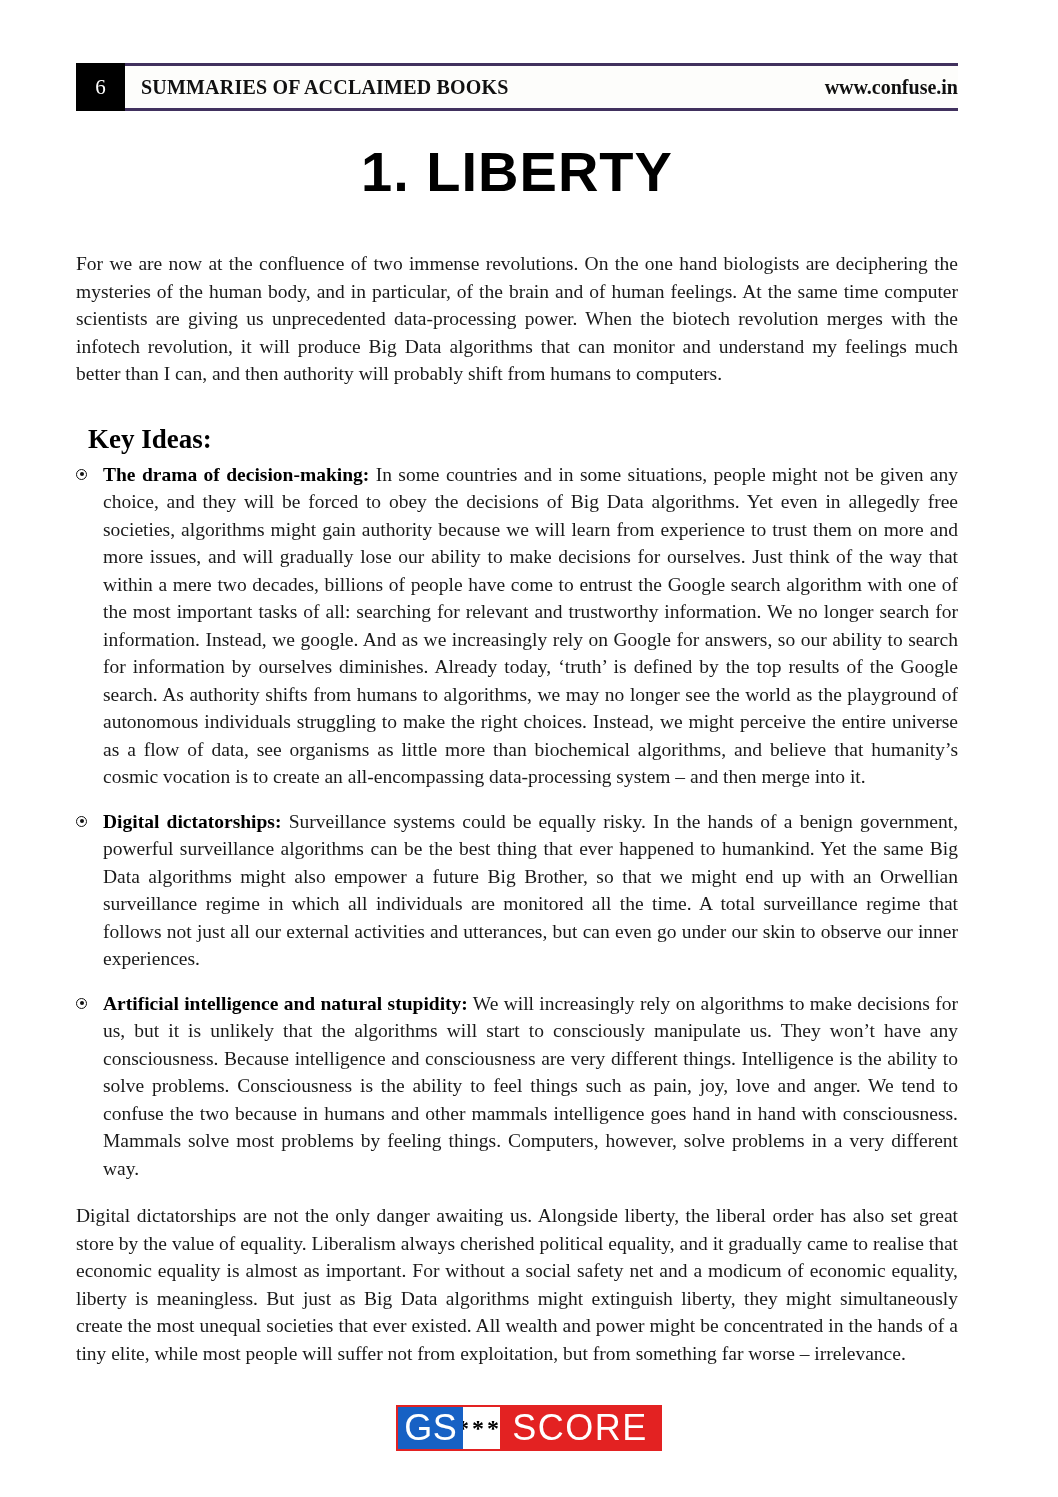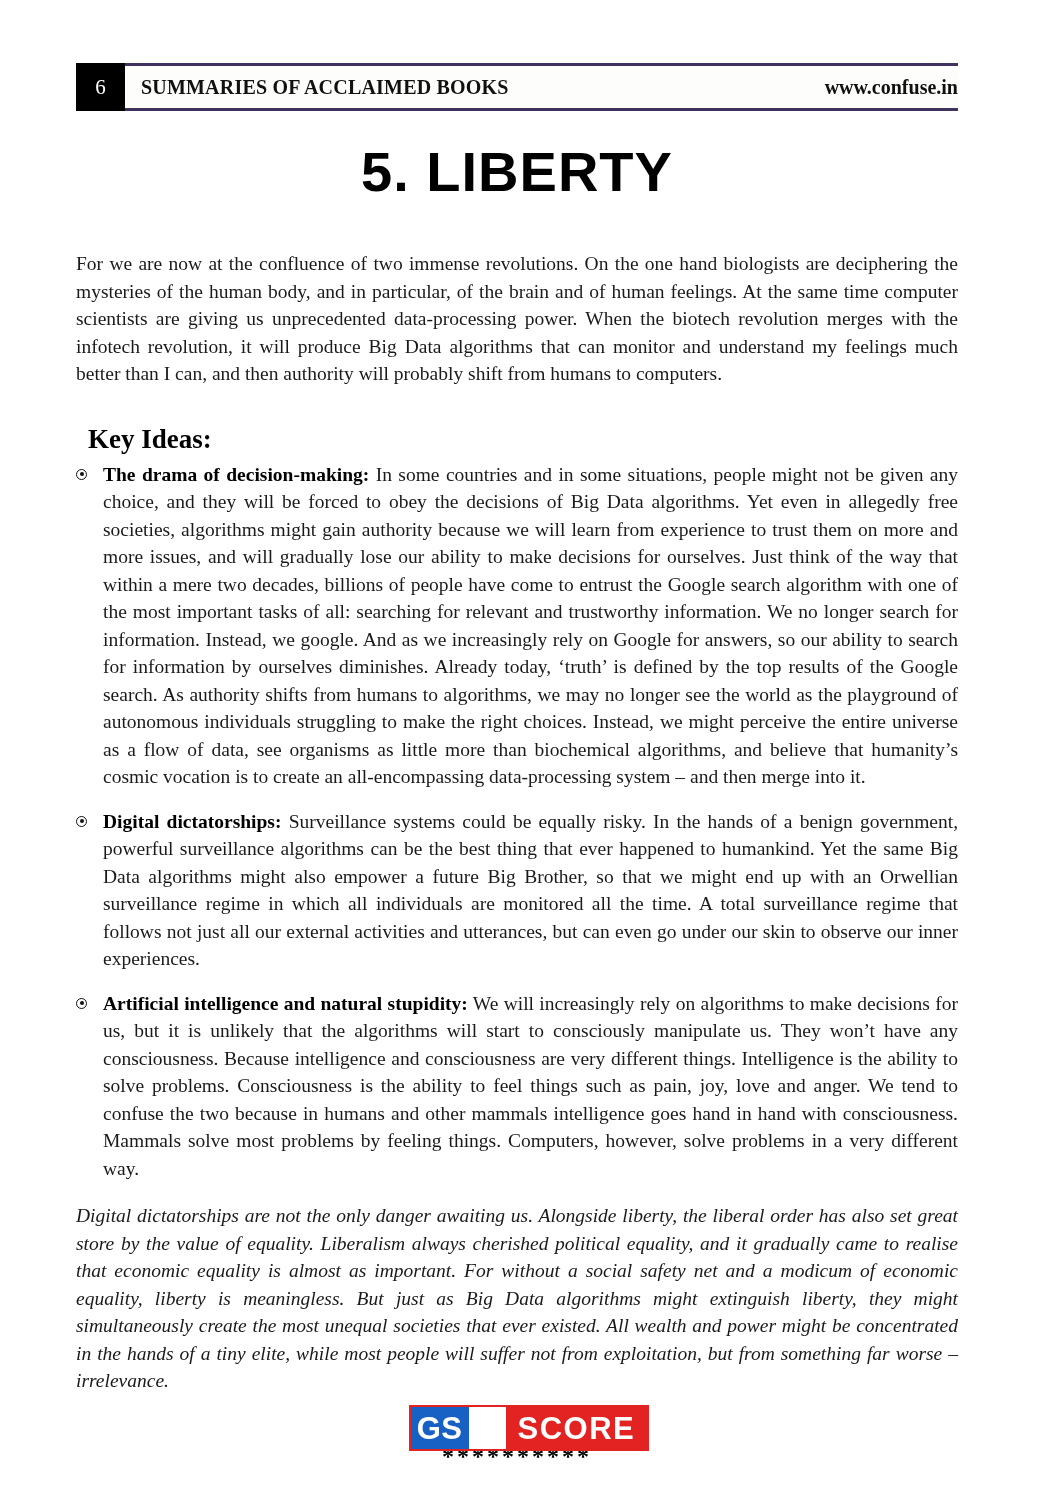--- a/index.html
+++ b/index.html
@@ -119,21 +119,20 @@
     background: #111;
     border-radius: 50%;
   }
   ul.key-ideas b { color: #000; }
 
   .closing-par {
     margin-top: 20px;
     font-size: 19.5px;
     line-height: 27.5px;
     text-align: justify;
-    font-style: italic;
   }
 
   
   .separator {
     margin-top: 48px;
     text-align: center;
     font-weight: bold;
     font-size: 24px;
     letter-spacing: 3px;
     color: #000;
@@ -145,22 +144,22 @@
     left: 0;
     right: 0;
     top: 1405px;
     display: flex;
     justify-content: center;
   }
   .footer-logo {
     display: flex;
     border: 2px solid #e32222;
     font-family: "Liberation Sans", sans-serif;
-    font-weight: bold;
-    font-size: 31px;
+    font-weight: normal;
+    font-size: 36px;
     line-height: 1;
     height: 46px;
     gap: 37px;
   }
   .logo-gs {
     background: #1761c4;
     color: #ffffff;
     display: flex;
     align-items: center;
     padding: 0 6px;
@@ -180,21 +179,21 @@
 
 <div class="page">
   <div class="content">
 
     <div class="header-bar">
       <div class="page-number-box">6</div>
       <div class="header-title">SUMMARIES OF ACCLAIMED BOOKS</div>
       <div class="header-site">www.confuse.in</div>
     </div>
 
-    <h1 class="doc-title">5. LIBERTY</h1>
+    <h1 class="doc-title">1. LIBERTY</h1>
 
     <p class="body-par">For we are now at the confluence of two immense revolutions. On the one hand biologists are deciphering the mysteries of the human body, and in particular, of the brain and of human feelings. At the same time computer scientists are giving us unprecedented data-processing power. When the biotech revolution merges with the infotech revolution, it will produce Big Data algorithms that can monitor and understand my feelings much better than I can, and then authority will probably shift from humans to computers.</p>
 
     <h2 class="section-heading">Key Ideas:</h2>
 
     <ul class="key-ideas">
       <li>
         <span class="bullet-icon"></span><b>The drama of decision-making:</b> <span>In some countries and in some situations, people might not be given any choice, and they will be forced to obey the decisions of Big Data algorithms. Yet even in allegedly free societies, algorithms might gain authority because we will learn from experience to trust them on more and more issues, and will gradually lose our ability to make decisions for ourselves. Just think of the way that within a mere two decades, billions of people have come to entrust the Google search algorithm with one of the most important tasks of all: searching for relevant and trustworthy information. We no longer search for information. Instead, we google. And as we increasingly rely on Google for answers, so our ability to search for information by ourselves diminishes. Already today, ‘truth’ is defined by the top results of the Google search. As authority shifts from humans to algorithms, we may no longer see the world as the playground of autonomous individuals struggling to make the right choices. Instead, we might perceive the entire universe as a flow of data, see organisms as little more than biochemical algorithms, and believe that humanity’s cosmic vocation is to create an all-encompassing data-processing system – and then merge into it.</span>
       </li>
       <li>

